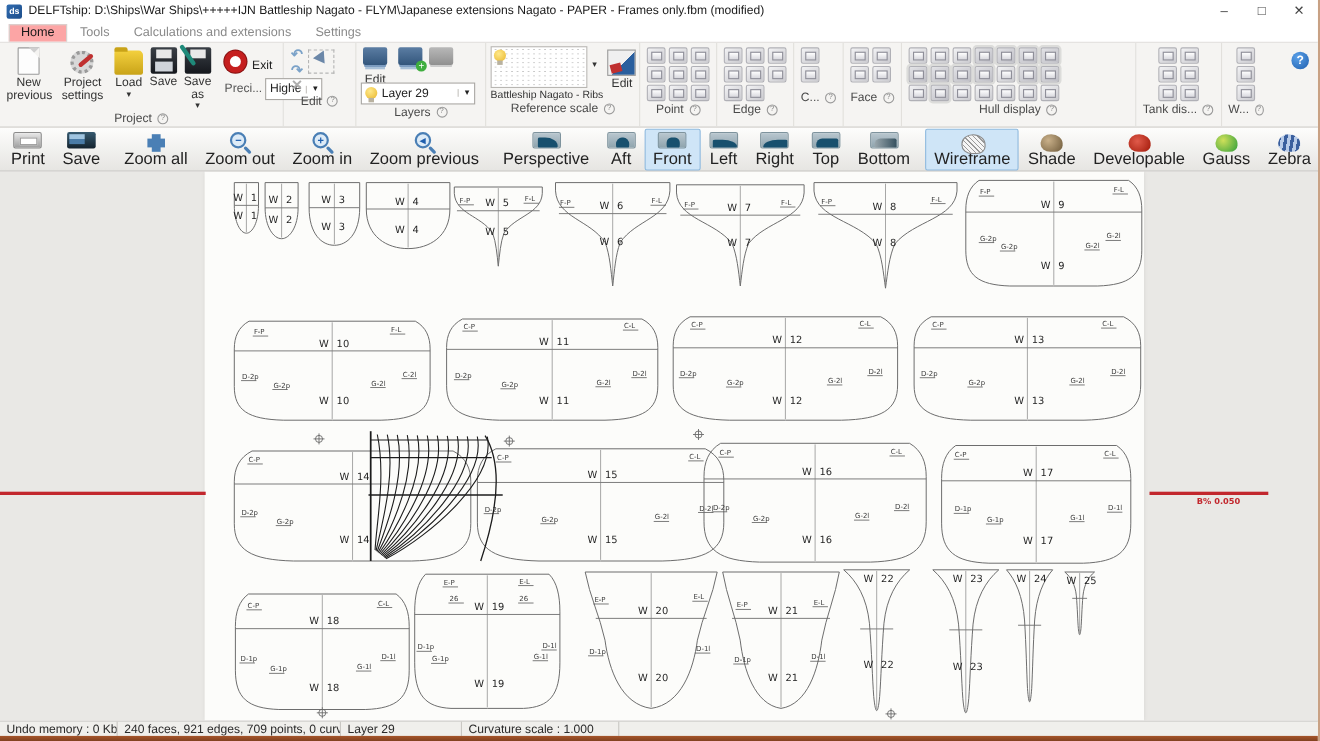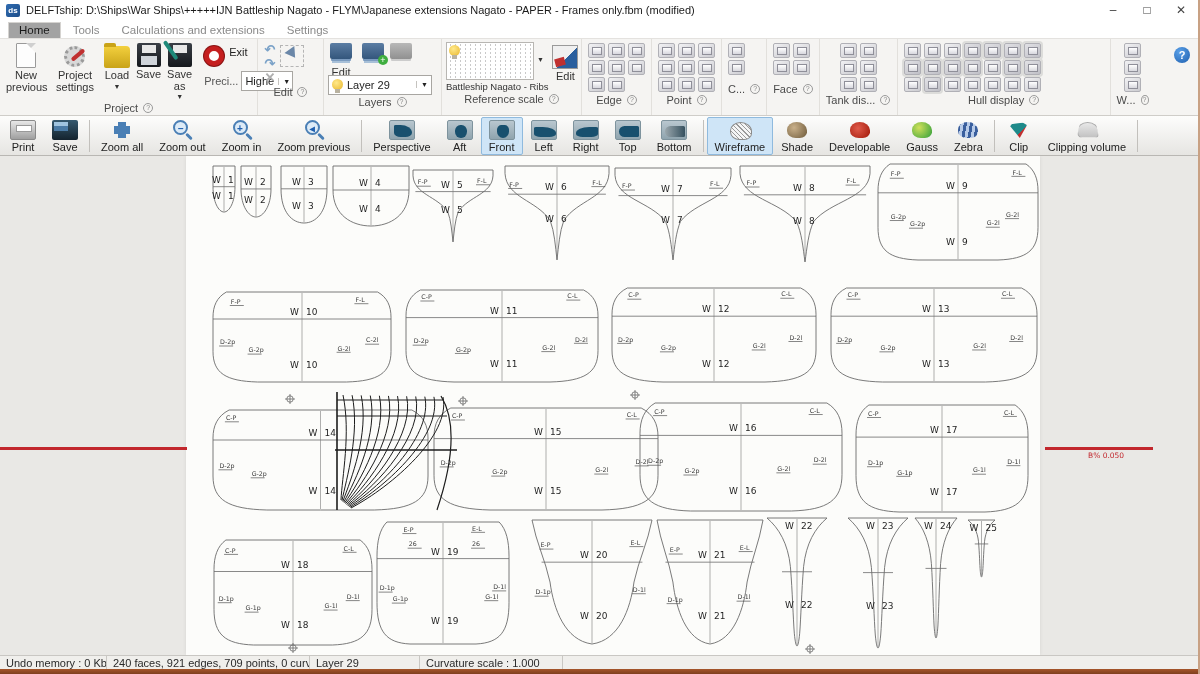--- a/index.html
+++ b/index.html
@@ -10,21 +10,21 @@
   
   .titlebar { height:20px; background:#fff; display:flex; align-items:center; padding-left:6px; flex:0 0 auto; }
   .appicon { width:14px; height:13px; background:linear-gradient(135deg,#2f6bb0,#1d4e8a); border-radius:2px; color:#fff; font-size:8px; font-weight:bold; display:flex; align-items:center; justify-content:center; margin-right:6px; }
   .titletext { font-size:11px; color:#1a1a1a; white-space:nowrap; overflow:hidden; flex:1; }
   .wincontrols { display:flex; gap:0; margin-left:auto; }
   .winbtn { width:34px; height:20px; display:flex; align-items:center; justify-content:center; color:#444; font-size:12px; cursor:default; }
 
   
   .menubar { height:18px; background:#fff; display:flex; align-items:flex-end; padding-left:8px; gap:2px; flex:0 0 auto; }
   .menuitem { padding:1px 10px 2px; color:#8a8a8a; font-size:11.5px; }
-  .menuitem.active { color:#1a1a1a; border:1px solid #d5d3d0; border-bottom:none; background:#a3a3a3; }
+  .menuitem.active { color:#1a1a1a; border:1px solid #d5d3d0; border-bottom:none; background:#fca5a5; }
 
   
   .ribbon { height:78px; background:#f5f4f2; border-top:1px solid #e4e2df; border-bottom:1px solid #cfcdc9; display:flex; flex:0 0 auto; position:relative; }
   .rgroup { display:flex; flex-direction:column; border-right:1px solid #e2e0dc; padding:3px 4px 0; }
   .rbody { display:flex; align-items:flex-start; gap:2px; flex:1; }
   .glabel { display:flex; align-items:center; justify-content:center; gap:5px; font-size:11px; color:#4a4a4a; padding:1px 2px 20px; }
   .qi { width:10px; height:10px; border:1px solid #9a9a9a; border-radius:50%; color:#8a8a8a; font-size:7px; line-height:8px; text-align:center; display:inline-block; }
   .rbtn { display:flex; flex-direction:column; align-items:center; font-size:11px; color:#333; padding:1px 2px; line-height:1.05; text-align:center; }
   .rbtn .cap { margin-top:2px; }
   .drop { font-size:7px; color:#333; margin-top:1px; }
@@ -61,21 +61,21 @@
   .combo .arrow { margin-left:auto; border-left:1px solid #c5c3bf; padding-left:4px; font-size:7px; }
   .refthumb { width:88px; height:38px; background:#fff; border:1px solid #b8b6b2; position:relative;
       background-image:radial-gradient(#c9c9c9 0.8px, transparent 0.9px); background-size:5px 4px; background-position:6px 4px; }
   .refcap { font-size:9.5px; color:#333; text-align:center; margin-top:1px; white-space:nowrap; }
   .ic-photo { width:26px; height:24px; background:linear-gradient(135deg,#f0f0f0 55%, #2a5f9e 55%); border:1px solid #9a9a9a; }
   .ic-photo::after { content:""; position:absolute; left:2px; bottom:2px; width:10px; height:8px; background:#c03030; transform:rotate(-15deg); }
 
   
   .toolbar2 { height:40px; background:linear-gradient(#fdfdfc,#e6e5e2); border-bottom:1px solid #b9b7b3; display:flex; align-items:stretch; padding:1px 2px 0; flex:0 0 auto; }
   .tbtn { display:flex; flex-direction:column; align-items:center; justify-content:flex-start; padding:2px 7px 1px; border:1px solid transparent; border-radius:2px; }
-  .tbtn .tlabel { font-size:11px; color:#222; margin-top:1px; white-space:nowrap; }
+  .tbtn .tlabel { font-size:15px; color:#222; margin-top:1px; white-space:nowrap; }
   .tbtn.selected { background:#cfe5f7; border-color:#8fbade; }
   .tsep { width:1px; background:#c2c0bc; margin:3px 3px; }
   .tico { width:26px; height:21px; position:relative; }
   .tico.print { background:linear-gradient(#e8e8e8,#9f9f9f); border:1px solid #8a8a8a; border-radius:2px; }
   .tico.print::after { content:""; position:absolute; left:5px; top:4px; width:14px; height:5px; background:#fff; border:1px solid #999; }
   .tico.savepic { background:linear-gradient(#35596f,#14232e); border-radius:2px; }
   .tico.savepic::before { content:""; position:absolute; left:2px; top:2px; width:14px; height:9px; background:linear-gradient(#9fc4e0 50%, #4a7ba6 50%); }
   .zoomring { width:15px; height:15px; border:2.5px solid #4a7fb5; border-radius:50%; position:absolute; left:4px; top:0; background:#ddebf7; color:#1f5fae; font-weight:bold; font-size:10px; line-height:14px; text-align:center; }
   .zoomring::after { content:""; position:absolute; left:10px; top:13px; width:8px; height:3px; background:#4a7fb5; transform:rotate(45deg); border-radius:2px; }
   .tico.zoomall::before { content:""; position:absolute; left:9px; top:2px; width:8px; height:16px; background:#4a7fb5; }
@@ -98,21 +98,21 @@
   .tico.zebra::after { background:repeating-linear-gradient(100deg,#3a5f9e 0 3px,#b8cbe8 3px 6px); }
   .tico.envmap::after { background:radial-gradient(circle at 40% 35%, #c8ccd4, #5a6472); }
   .tico.clip::after { background:linear-gradient(135deg,#1f8a8a 60%, #c03030 60%); clip-path:polygon(0 15%, 100% 0, 55% 100%); }
   .tico.clipvol::after { background:linear-gradient(#e8e8e8,#bdbdbd); border:1px solid #aaa; clip-path:polygon(15% 0, 85% 0, 100% 85%, 0 85%); }
 
   
   .canvas { position:relative; flex:1; background:#e9e8e5; overflow:hidden; }
   .paper { position:absolute; left:186px; top:0; width:854px; height:100%; background:#fcfcfa; box-shadow:0 0 4px rgba(0,0,0,0.08); }
   #drw { position:absolute; left:0; top:0; width:1200px; height:501px; pointer-events:none; }
   .redline { position:absolute; height:3px; background:#c2272d; }
-  .redlabel { position:absolute; color:#c2272d; font-size:7.5px; font-weight:normal; font-family:"DejaVu Sans", sans-serif; }
+  .redlabel { position:absolute; color:#c2272d; font-size:7.5px; font-weight:bold; font-family:"DejaVu Sans", sans-serif; }
 
   
   .statusbar { height:14px; background:#f0efec; border-top:1px solid #c9c7c3; display:flex; font-size:11px; color:#2a2a2a; flex:0 0 auto; }
   .scell { border-right:1px solid #c9c7c3; padding:0 6px; display:flex; align-items:center; white-space:nowrap; overflow:hidden; }
   .bottomstrip { height:5px; background:linear-gradient(#a6552b,#7e3f1e); flex:0 0 auto; }
 </style>
 </head>
 <body>
 
 <div id="app">
@@ -154,21 +154,21 @@
         <div class="rbtn">
           <span class="ic ic-floppy"></span>
           <span class="cap">Save</span>
         </div>
         <div class="rbtn">
           <span class="ic ic-floppy ic-pen-over"></span>
           <span class="cap">Save as</span>
           <span class="drop">▼</span>
         </div>
         <div style="display:flex;flex-direction:column;gap:5px;margin-left:8px;margin-top:4px">
-          <div style="display:flex;align-items:flex-start;gap:5px">
+          <div style="display:flex;align-items:flex-end;gap:5px">
             <span class="ic ic-exit"></span>
             <span>Exit</span>
           </div>
           <div style="display:flex;align-items:center;gap:3px">
             <span style="color:#555">Preci...</span>
             <div class="combo" style="width:52px">
               <span>Highe</span>
               <span class="arrow">▼</span>
             </div>
           </div>
@@ -245,44 +245,44 @@
       <div class="rbody">
           <div class="igrid" style="grid-template-columns:repeat(3,auto)">
             <div class="toolchip"></div>
             <div class="toolchip"></div>
             <div class="toolchip"></div>
             <div class="toolchip"></div>
             <div class="toolchip"></div>
             <div class="toolchip"></div>
             <div class="toolchip"></div>
             <div class="toolchip"></div>
-          </div>
-        </div>
-      <div class="glabel">
-          <span>Edge</span>
+            <div class="toolchip"></div>
+          </div>
+        </div>
+      <div class="glabel">
+          <span>Point</span>
           <span class="qi">?</span>
         </div>
     </div>
 
     <div class="rgroup">
       <div class="rbody">
           <div class="igrid" style="grid-template-columns:repeat(3,auto)">
             <div class="toolchip"></div>
             <div class="toolchip"></div>
             <div class="toolchip"></div>
             <div class="toolchip"></div>
             <div class="toolchip"></div>
             <div class="toolchip"></div>
             <div class="toolchip"></div>
             <div class="toolchip"></div>
-            <div class="toolchip"></div>
-          </div>
-        </div>
-      <div class="glabel">
-          <span>Point</span>
+          </div>
+        </div>
+      <div class="glabel">
+          <span>Edge</span>
           <span class="qi">?</span>
         </div>
     </div>
 
     <div class="rgroup">
       <div class="rbody">
           <div class="igrid" style="grid-template-columns:repeat(1,auto)">
             <div class="toolchip"></div>
             <div class="toolchip"></div>
           </div>
@@ -301,65 +301,65 @@
             <div class="toolchip"></div>
             <div class="toolchip"></div>
           </div>
         </div>
       <div class="glabel">
           <span>Face</span>
           <span class="qi">?</span>
         </div>
     </div>
 
+    <div class="rgroup" style="width:213px">
+      <div class="rbody">
+          <div class="igrid" style="grid-template-columns:repeat(7,auto)">
+            <div class="toolchip"></div>
+            <div class="toolchip"></div>
+            <div class="toolchip"></div>
+            <div class="toolchip pressed"></div>
+            <div class="toolchip pressed"></div>
+            <div class="toolchip pressed"></div>
+            <div class="toolchip pressed"></div>
+            <div class="toolchip pressed"></div>
+            <div class="toolchip pressed"></div>
+            <div class="toolchip pressed"></div>
+            <div class="toolchip pressed"></div>
+            <div class="toolchip"></div>
+            <div class="toolchip pressed"></div>
+            <div class="toolchip pressed"></div>
+            <div class="toolchip"></div>
+            <div class="toolchip pressed"></div>
+            <div class="toolchip"></div>
+            <div class="toolchip"></div>
+            <div class="toolchip"></div>
+            <div class="toolchip"></div>
+            <div class="toolchip"></div>
+          </div>
+        </div>
+      <div class="glabel">
+          <span>Hull display</span>
+          <span class="qi">?</span>
+        </div>
+    </div>
+
     <div class="rgroup" style="width:78px">
       <div class="rbody" style="justify-content:center">
           <div class="igrid" style="grid-template-columns:repeat(2,auto)">
             <div class="toolchip"></div>
             <div class="toolchip"></div>
             <div class="toolchip"></div>
             <div class="toolchip"></div>
             <div class="toolchip"></div>
             <div class="toolchip"></div>
           </div>
         </div>
       <div class="glabel">
           <span>Tank dis...</span>
-          <span class="qi">?</span>
-        </div>
-    </div>
-
-    <div class="rgroup" style="width:213px">
-      <div class="rbody">
-          <div class="igrid" style="grid-template-columns:repeat(7,auto)">
-            <div class="toolchip"></div>
-            <div class="toolchip"></div>
-            <div class="toolchip"></div>
-            <div class="toolchip pressed"></div>
-            <div class="toolchip pressed"></div>
-            <div class="toolchip pressed"></div>
-            <div class="toolchip pressed"></div>
-            <div class="toolchip pressed"></div>
-            <div class="toolchip pressed"></div>
-            <div class="toolchip pressed"></div>
-            <div class="toolchip pressed"></div>
-            <div class="toolchip"></div>
-            <div class="toolchip pressed"></div>
-            <div class="toolchip pressed"></div>
-            <div class="toolchip"></div>
-            <div class="toolchip pressed"></div>
-            <div class="toolchip"></div>
-            <div class="toolchip"></div>
-            <div class="toolchip"></div>
-            <div class="toolchip"></div>
-            <div class="toolchip"></div>
-          </div>
-        </div>
-      <div class="glabel">
-          <span>Hull display</span>
           <span class="qi">?</span>
         </div>
     </div>
 
     <div class="rgroup" style="width:44px;border-right:none">
       <div class="rbody" style="justify-content:center">
           <div class="igrid" style="grid-template-columns:repeat(1,auto)">
             <div class="toolchip"></div>
             <div class="toolchip"></div>
             <div class="toolchip"></div>

